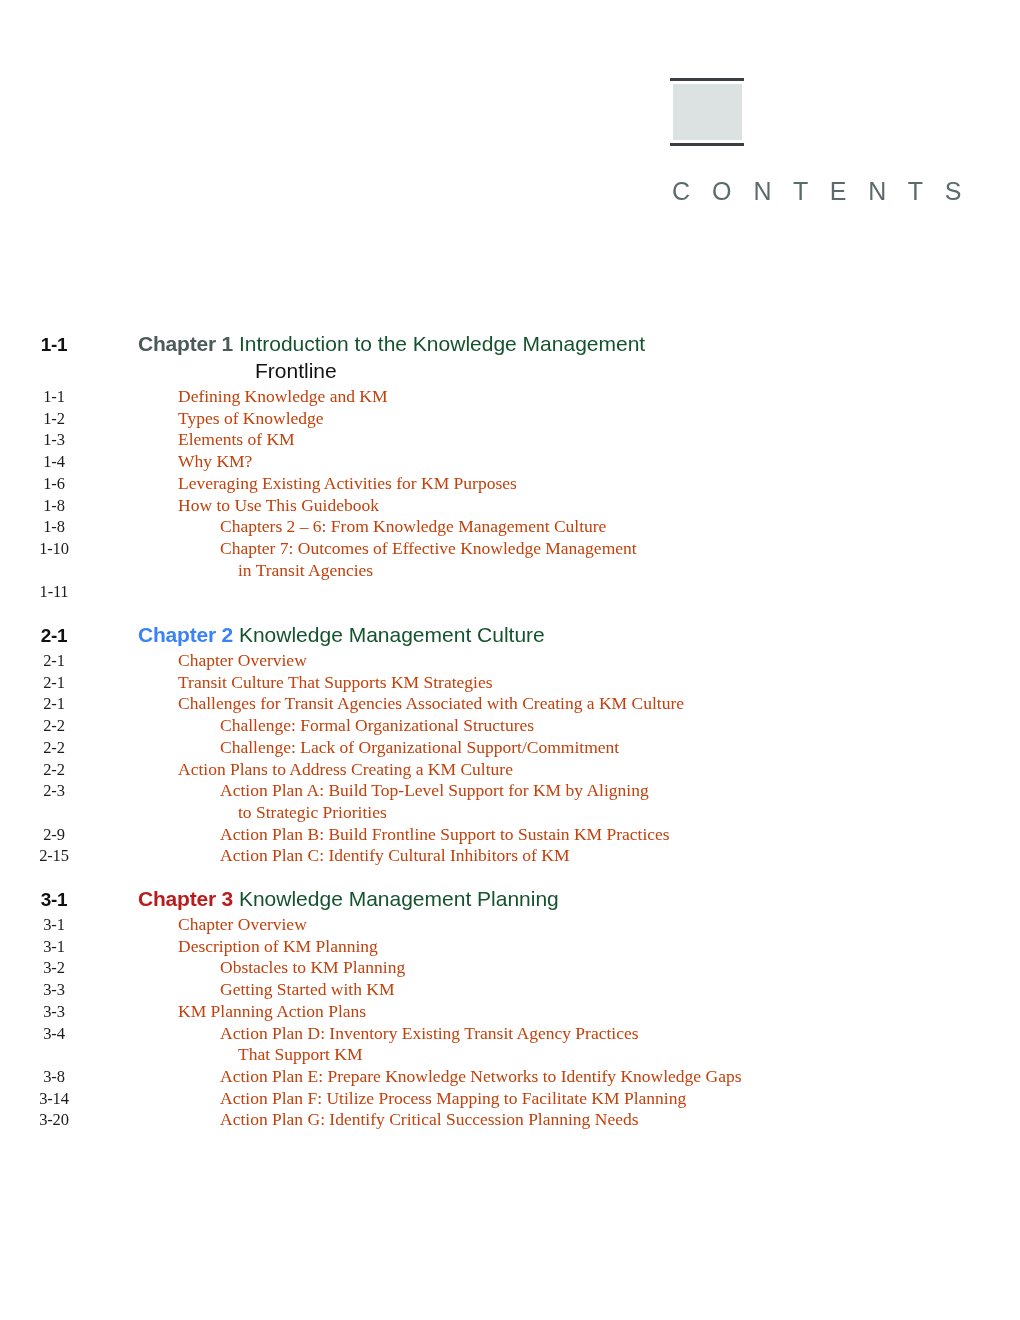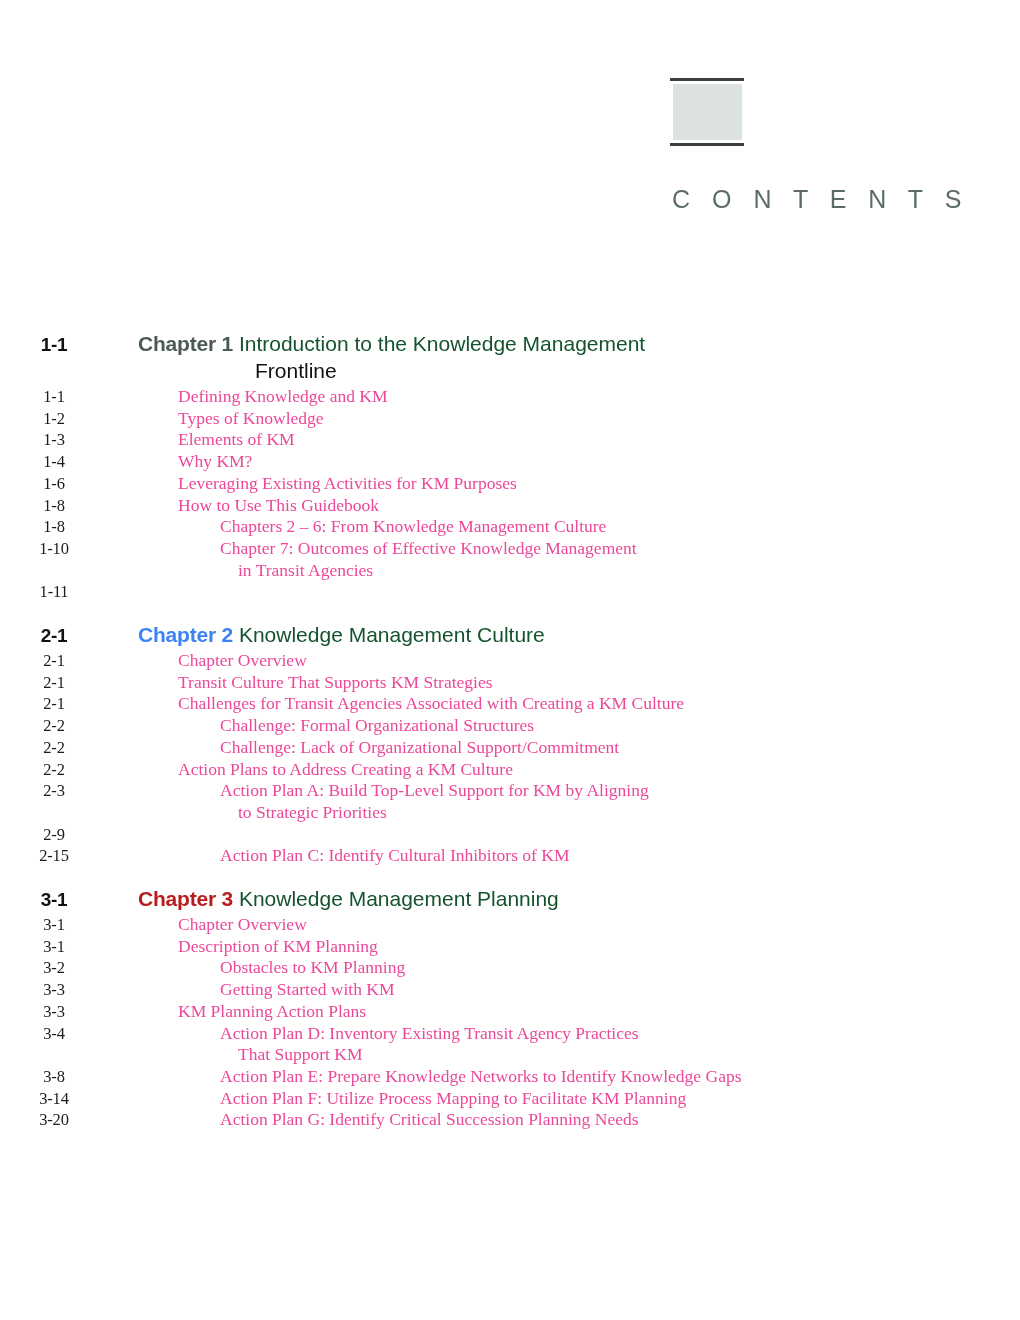--- a/index.html
+++ b/index.html
@@ -38,21 +38,21 @@
     height: 56px;
     background: #dce1e1;
     margin-left: 5px;
     margin-top: 3px;
     margin-bottom: 3px;
   }
 
   .contents-title {
     position: absolute;
     left: 672px;
-    top: 185px;
+    top: 177px;
     font-family: "Liberation Sans", sans-serif;
     font-size: 25px;
     font-weight: 300;
     letter-spacing: 7.5px;
     color: #5b6b6b;
     white-space: nowrap;
   }
 
   
   .toc {
@@ -128,21 +128,21 @@
 
   
   .entry-row {
     line-height: 21.7px;
   }
 
   .entry-text {
     flex: 1 1 auto;
     font-family: "Liberation Serif", serif;
     font-size: 17.5px;
-    color: #ec4899;
+    color: #c2410c;
     line-height: 21.7px;
   }
 
   .entry-text.lvl1 { padding-left: 70px; }
   .entry-text.lvl2 { padding-left: 112px; }
 
   .entry-text .wrap {
     display: block;
     padding-left: 18px;
   }
@@ -230,20 +230,21 @@
         <div class="row entry-row">
           <div class="pagenum">2-2</div>
           <div class="entry-text lvl1"><span>Action Plans to Address Creating a KM Culture</span></div>
         </div>
         <div class="row entry-row">
           <div class="pagenum">2-3</div>
           <div class="entry-text lvl2"><span>Action Plan A: Build Top-Level Support for KM by Aligning</span><span class="wrap">to Strategic Priorities</span></div>
         </div>
         <div class="row entry-row">
           <div class="pagenum">2-9</div>
+          <div class="entry-text lvl2"><span>Action Plan B: Build Frontline Support to Sustain KM Practices</span></div>
         </div>
         <div class="row entry-row">
           <div class="pagenum">2-15</div>
           <div class="entry-text lvl2"><span>Action Plan C: Identify Cultural Inhibitors of KM</span></div>
         </div>
       </div>
       <div class="chapter-block">
         <div class="row chapter-row">
           <div class="pagenum">3-1</div>
           <div class="chapter-head"><span class="chapter-label" style="color: #b91c1c; margin-top: 16px;">Chapter 3</span> <span class="chapter-title">Knowledge Management Planning</span></div>

